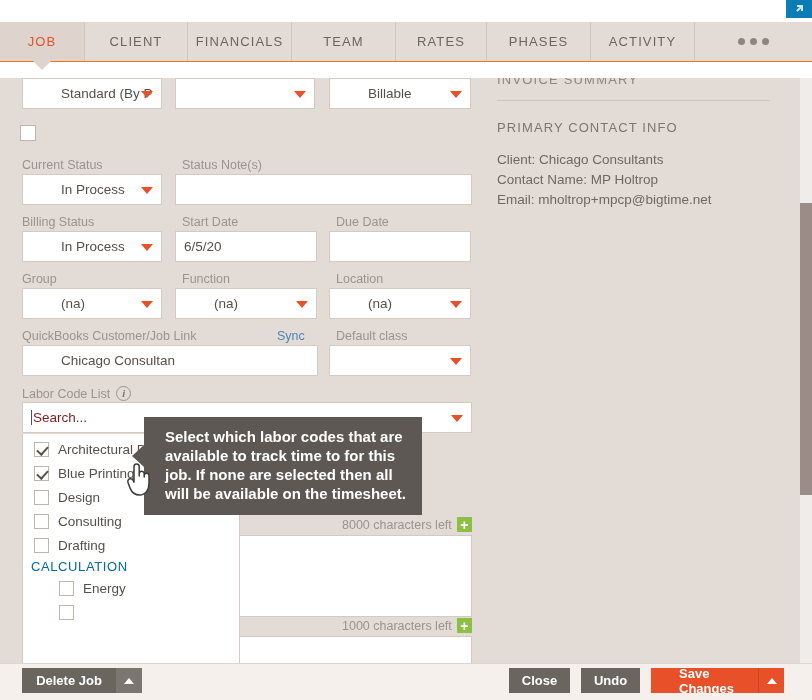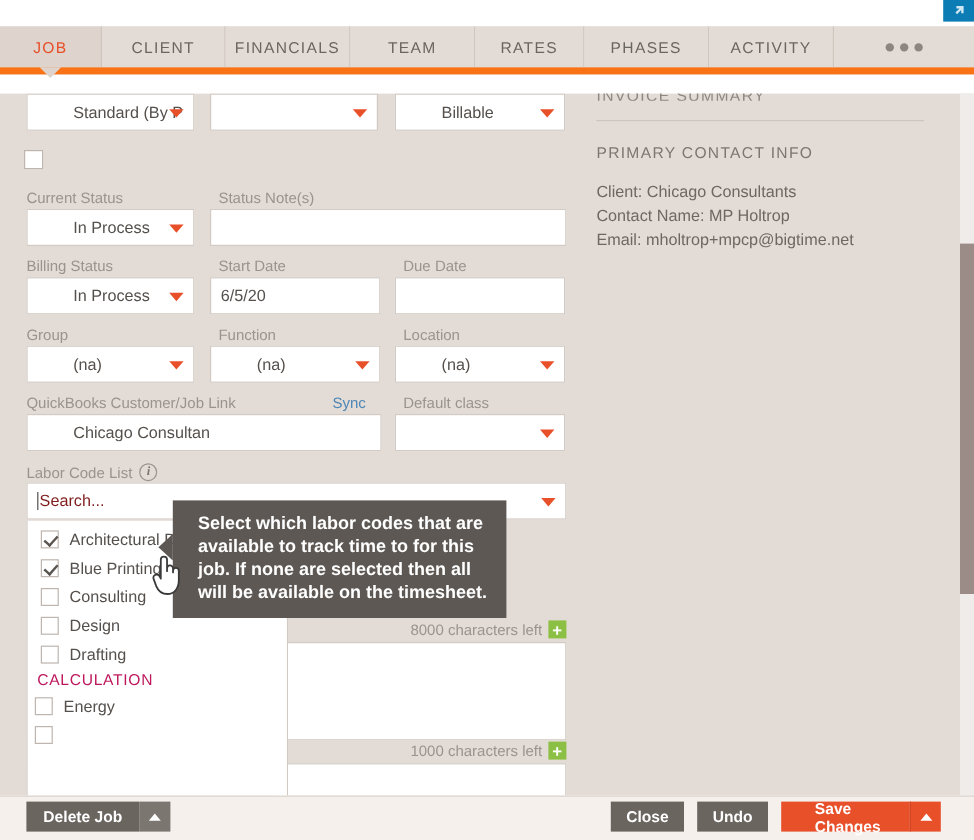--- a/index.html
+++ b/index.html
@@ -19,21 +19,21 @@
     display: flex; align-items: center; justify-content: center;
   }
   .top-chip svg { display: block; }
 
   
   .tabbar {
     position: absolute; top: 22px; left: 0;
     width: 812px; height: 40px;
     background: #e3dcd6;
     display: flex;
-    border-bottom: 6px solid #f97316;
+    border-bottom: 1px solid #f97316;
   }
   .tab {
     flex: 0 0 auto;
     display: flex; align-items: center; justify-content: center;
     font-size: 13px; letter-spacing: 1.1px;
     color: #6b6560;
     border-right: 1px solid #cfc6bf;
     position: relative;
     cursor: pointer;
     background: #e3dcd6;
@@ -185,24 +185,24 @@
   }
   .dd-list { position: relative; padding-top: 3px; }
   .dd-item {
     display: flex; align-items: center; gap: 9px;
     height: 24px; padding-left: 11px;
     font-size: 13.5px; color: #55504c;
     cursor: pointer;
   }
   .dd-item .cbx { width: 15px; height: 15px; }
   .dd-group {
-    font-size: 13px; color: #be185d; letter-spacing: .6px;
+    font-size: 13px; color: #0369a1; letter-spacing: .6px;
     padding: 2px 0 2px 8px;
   }
-  .dd-item.nested { padding-left: 6px; }
+  .dd-item.nested { padding-left: 36px; }
   .dd-scroll {
     position: absolute; right: 0; top: 0;
     width: 11px; height: 100%; background: #fff;
   }
   .dd-thumb {
     position: absolute; right: 0; top: 0;
     width: 11px; height: 66px; background: #9b8c88;
   }
 
   
@@ -427,25 +427,25 @@
           <div class="dd-item">
             <span class="cbx on"></span>
             <span>Architectural Design</span>
           </div>
           <div class="dd-item">
             <span class="cbx on"></span>
             <span>Blue Printing</span>
           </div>
           <div class="dd-item">
             <span class="cbx"></span>
-            <span>Consulting</span>
+            <span>Design</span>
           </div>
           <div class="dd-item">
             <span class="cbx"></span>
-            <span>Design</span>
+            <span>Consulting</span>
           </div>
           <div class="dd-item">
             <span class="cbx"></span>
             <span>Drafting</span>
           </div>
           <div class="dd-group">CALCULATION</div>
           <div class="dd-item nested">
             <span class="cbx"></span>
             <span>Energy</span>
           </div>

